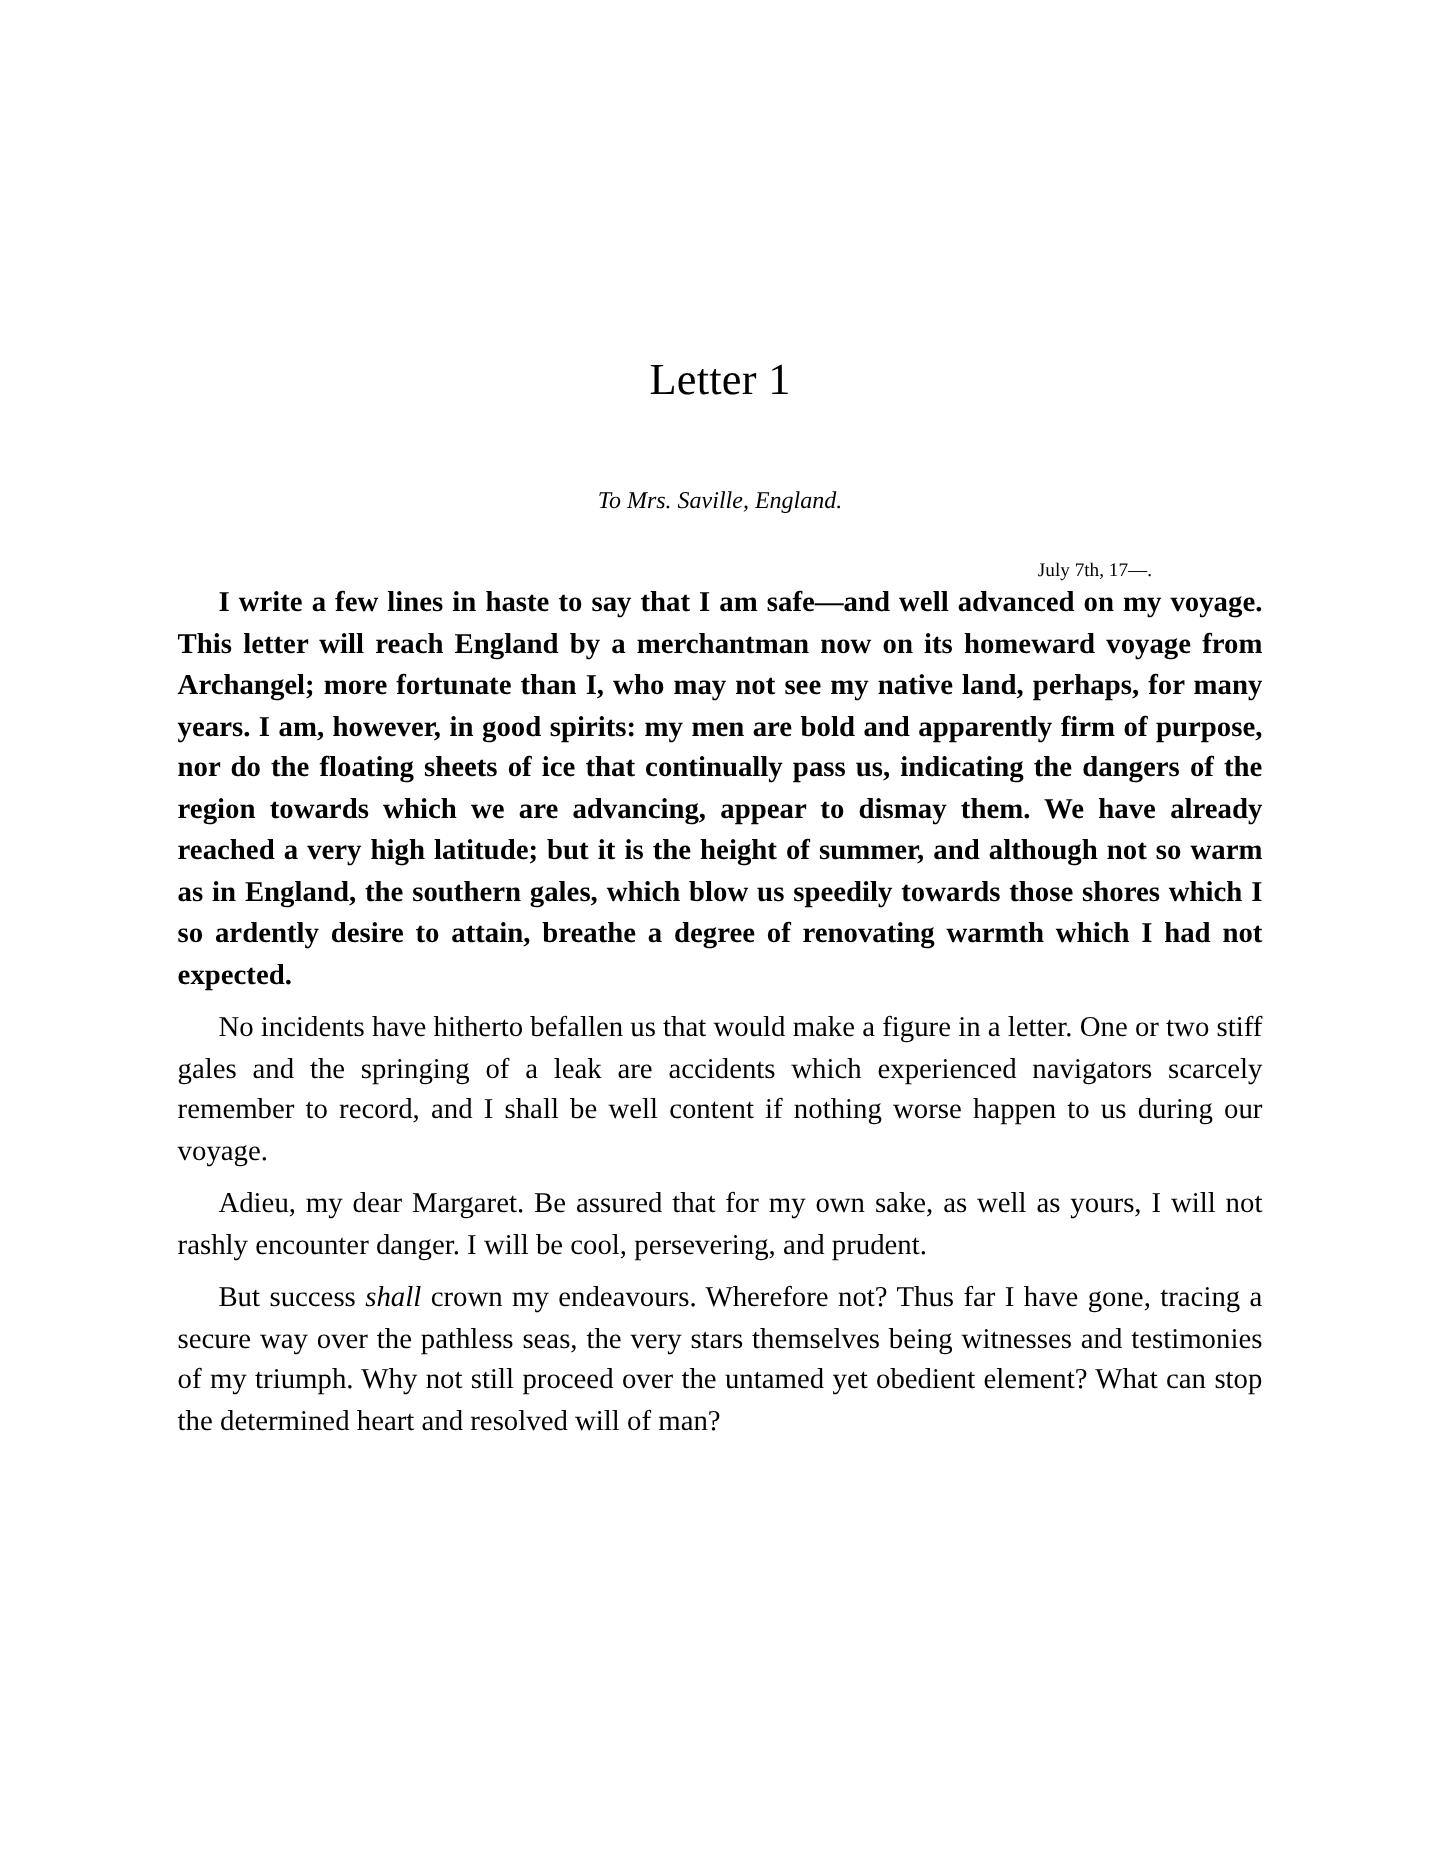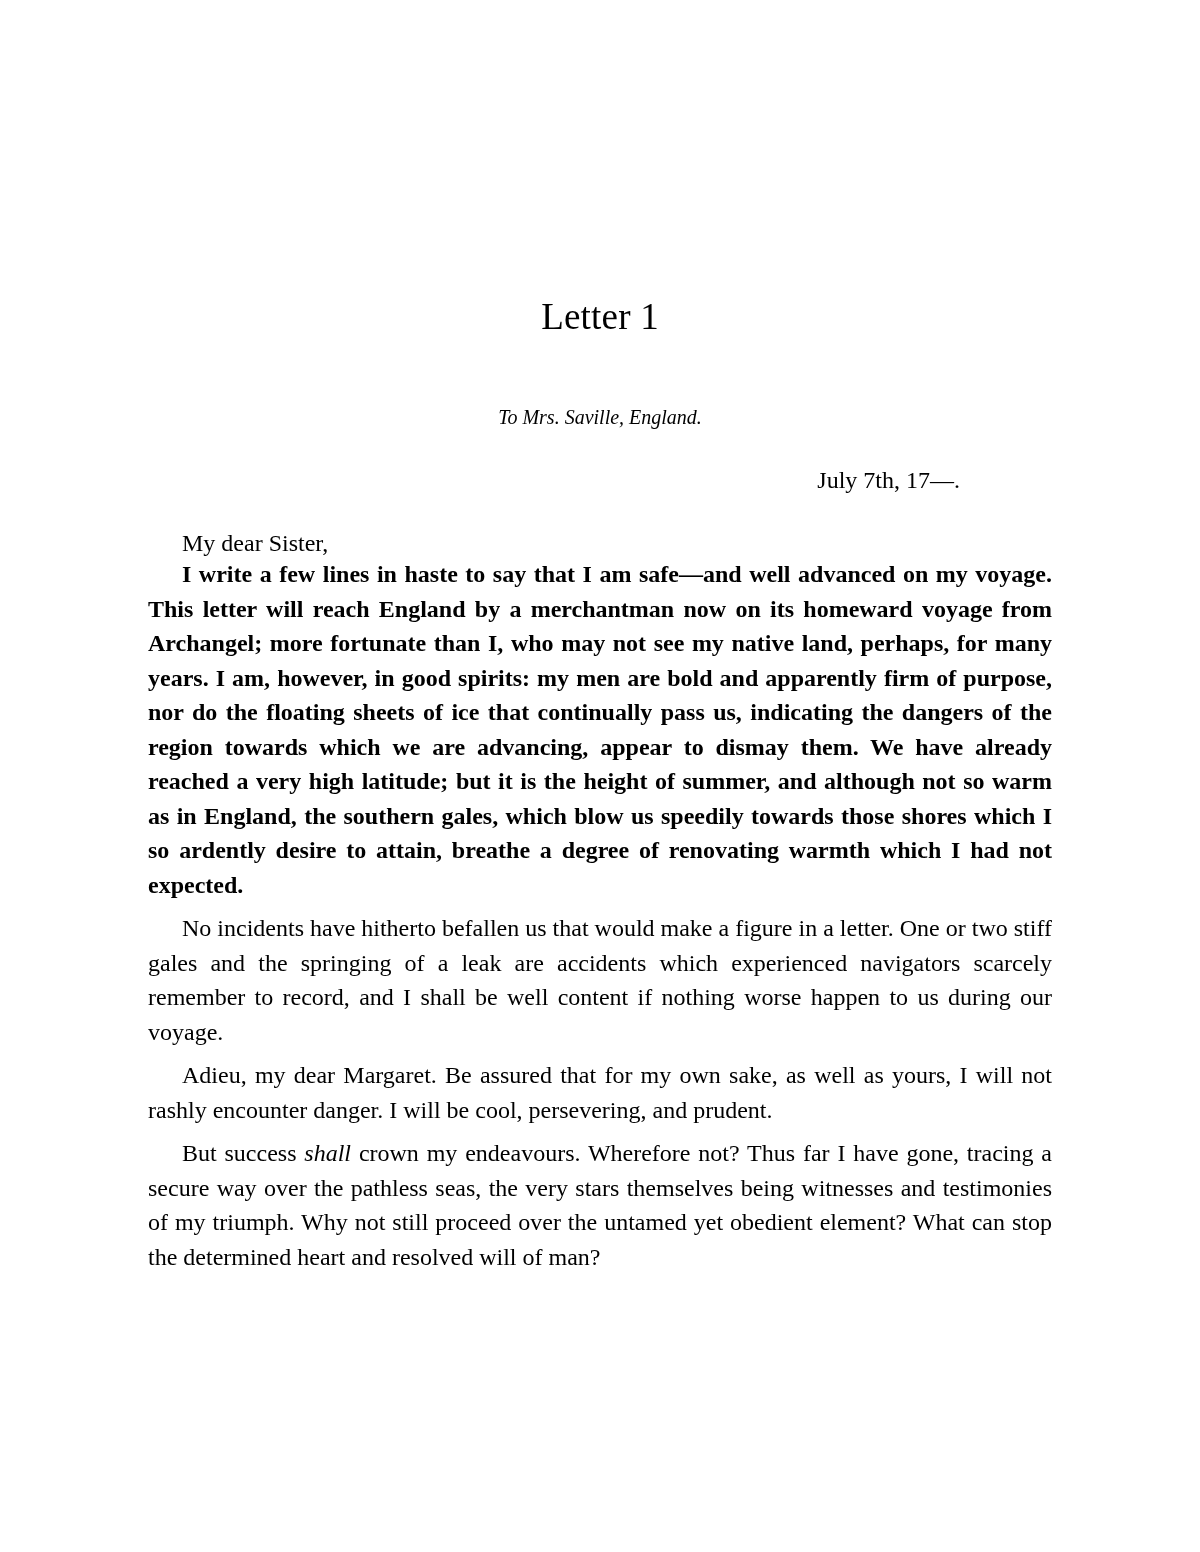--- a/index.html
+++ b/index.html
@@ -34,21 +34,21 @@
     margin: 0 0 0 0;
     letter-spacing: 0.2px;
   }
   .salutation-line {
     font-size: 20px;
     font-style: italic;
     text-align: center;
     margin-top: 68px;
   }
   .date-line {
-    font-size: 24px;
+    font-size: 16px;
     text-align: right;
     margin-top: 38px;
     padding-right: 92px;
   }
   .greeting {
     font-size: 24px;
     margin-top: 36px;
     text-indent: 34px;
   }
   p.body-par {
@@ -74,21 +74,20 @@
 
 <div class="page">
   <div class="content">
 
     <h1 class="chapter-title">Letter 1</h1>
 
     <div class="salutation-line">To Mrs. Saville, England.</div>
 
     <div class="date-line">July 7th, 17—.</div>
 
-    <div class="greeting">My dear Sister,</div>
 
     <p class="body-par first">I write a few lines in haste to say that I am safe—and well advanced on my voyage. This letter will reach England by a merchantman now on its homeward voyage from Archangel; more fortunate than I, who may not see my native land, perhaps, for many years. I am, however, in good spirits: my men are bold and apparently firm of purpose, nor do the floating sheets of ice that continually pass us, indicating the dangers of the region towards which we are advancing, appear to dismay them. We have already reached a very high latitude; but it is the height of summer, and although not so warm as in England, the southern gales, which blow us speedily towards those shores which I so ardently desire to attain, breathe a degree of renovating warmth which I had not expected.</p>
 
     <p class="body-par">No incidents have hitherto befallen us that would make a figure in a letter. One or two stiff gales and the springing of a leak are accidents which experienced navigators scarcely remember to record, and I shall be well content if nothing worse happen to us during our voyage.</p>
 
     <p class="body-par">Adieu, my dear Margaret. Be assured that for my own sake, as well as yours, I will not rashly encounter danger. I will be cool, persevering, and prudent.</p>
 
     <p class="body-par"><span>But success </span><span class="italic">shall</span><span> crown my endeavours. Wherefore not? Thus far I have gone, tracing a secure way over the pathless seas, the very stars themselves being witnesses and testimonies of my triumph. Why not still proceed over the untamed yet obedient element? What can stop the determined heart and resolved will of man?</span></p>
 
   </div>

